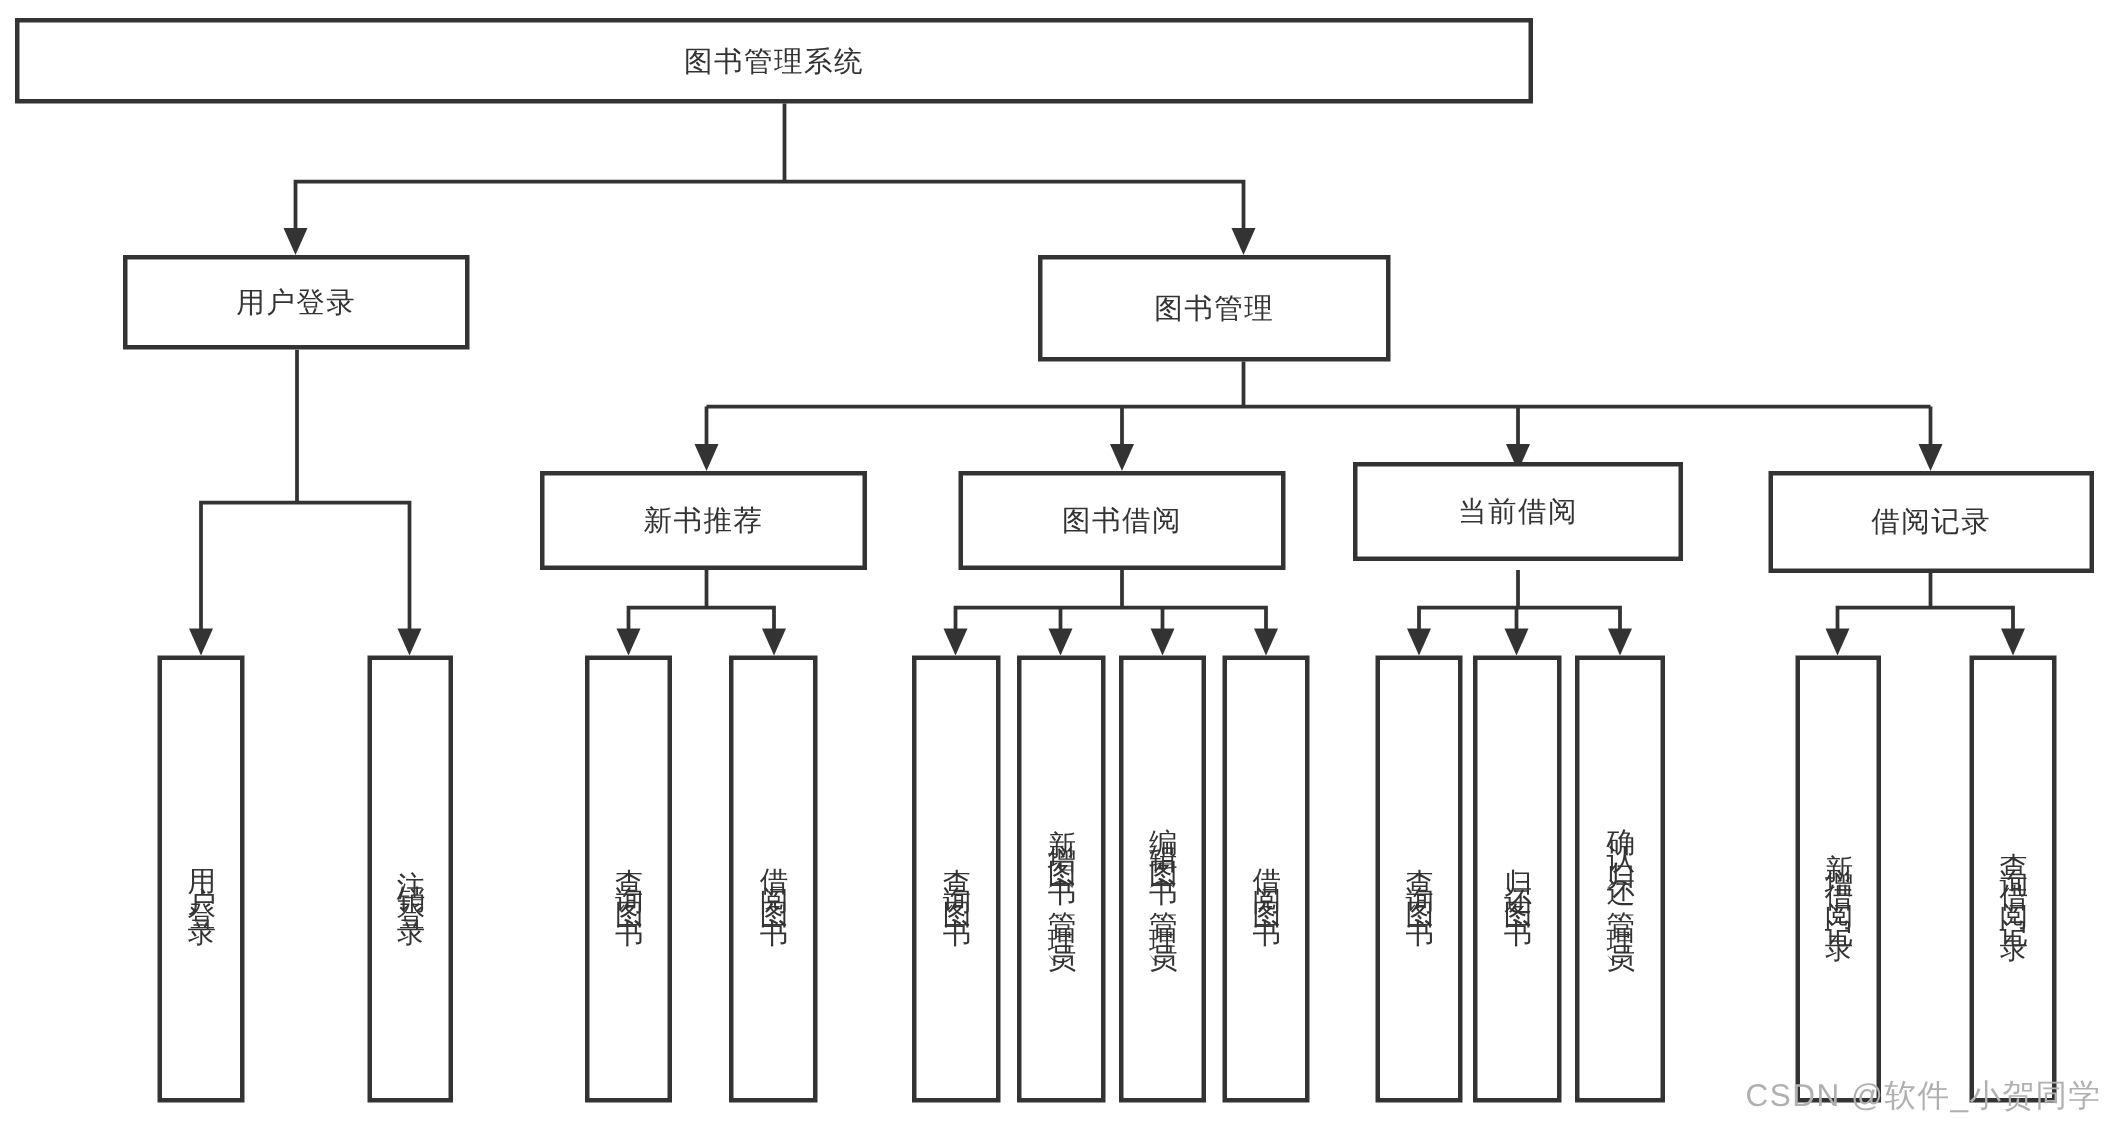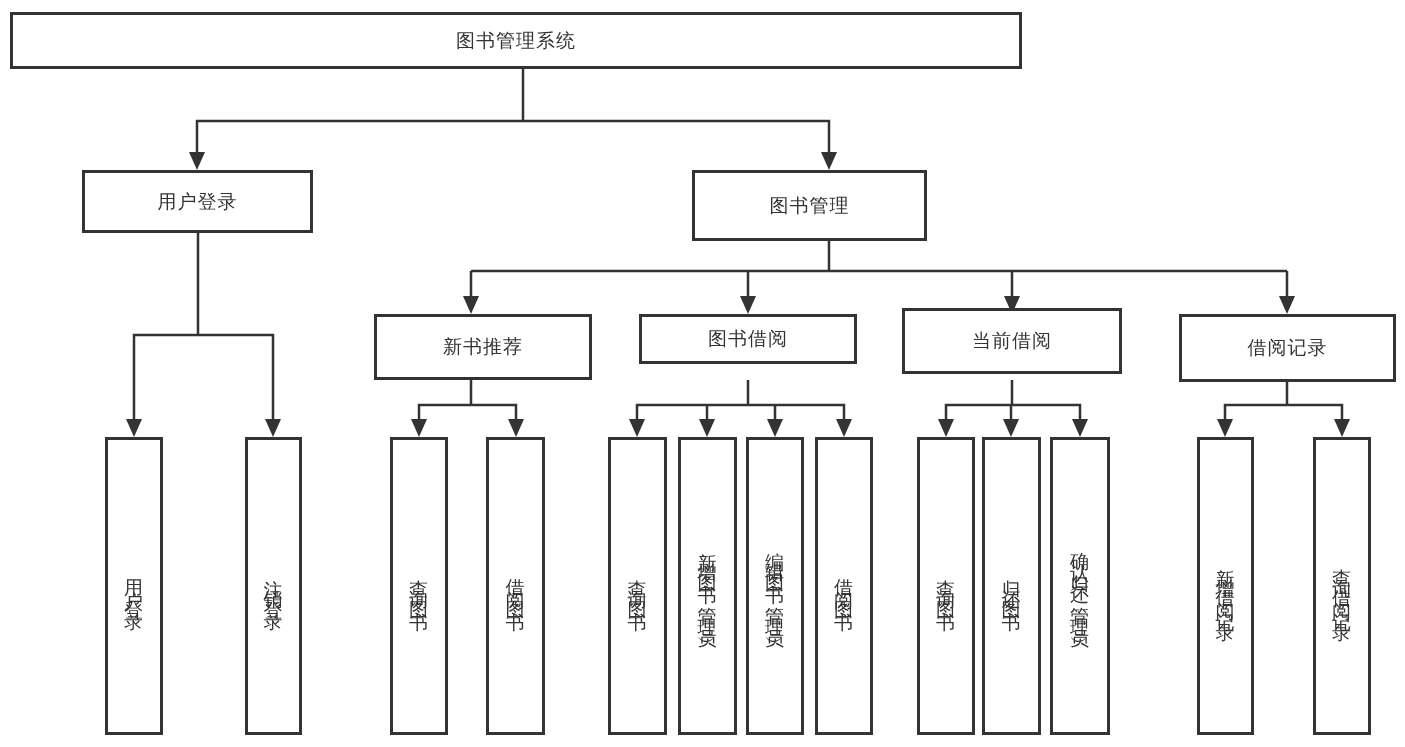--- a/index.html
+++ b/index.html
@@ -65,24 +65,24 @@
     <span>图书管理系统</span>
   </div>
 
   <div class="node" style="left:82px;top:170px;width:231px;height:63px">
     <span>用户登录</span>
   </div>
   <div class="node" style="left:692px;top:170px;width:235px;height:71px">
     <span>图书管理</span>
   </div>
 
-  <div class="node" style="left:374px;top:314px;width:218px;height:66px">
+  <div class="node" style="left:360px;top:314px;width:218px;height:66px">
     <span>新书推荐</span>
   </div>
-  <div class="node" style="left:639px;top:314px;width:218px;height:50px">
+  <div class="node" style="left:639px;top:314px;width:218px;height:66px">
     <span>图书借阅</span>
   </div>
   <div class="node" style="left:902px;top:308px;width:220px;height:66px">
     <span>当前借阅</span>
   </div>
   <div class="node" style="left:1179px;top:314px;width:217px;height:68px">
     <span>借阅记录</span>
   </div>
 
   <div class="leaf" style="left:105px;width:58px">
@@ -122,13 +122,14 @@
     <span class="vtext">确认归还（管理员）</span>
   </div>
 
   <div class="leaf" style="left:1197px;width:57px">
     <span class="vtext">新增借阅记录</span>
   </div>
   <div class="leaf" style="left:1313px;width:58px">
     <span class="vtext">查询借阅记录</span>
   </div>
 
+  <div class="watermark">CSDN @软件_小贺同学</div>
 </div>
 
 </body></html>

